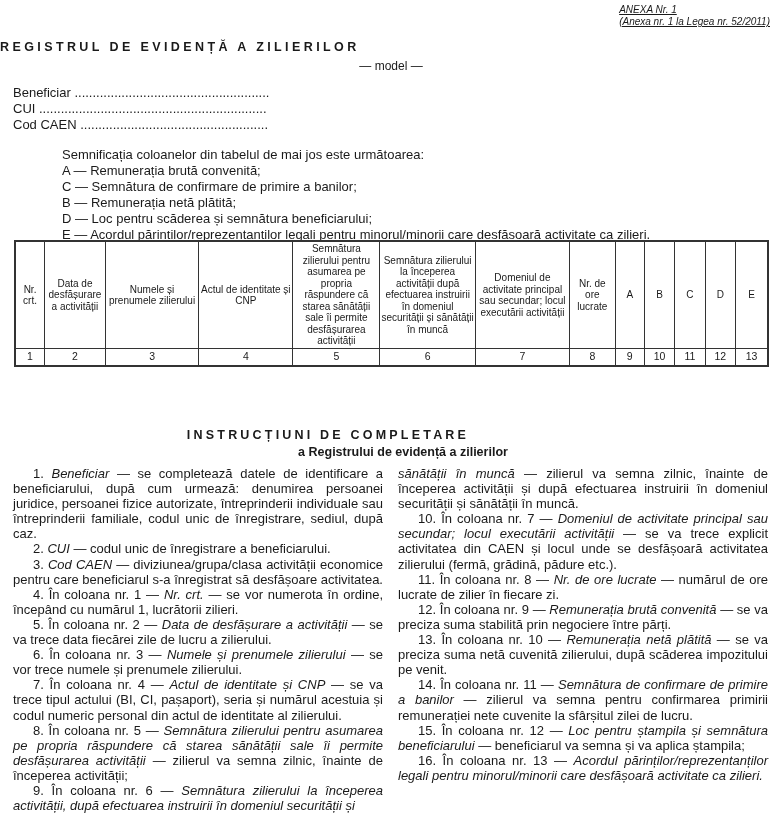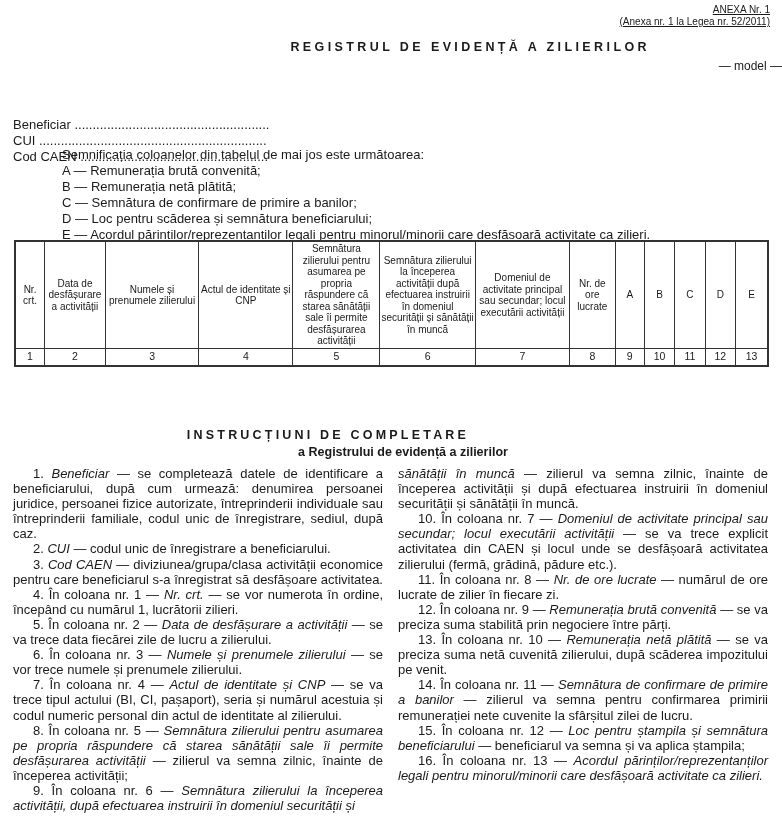--- a/index.html
+++ b/index.html
@@ -2,31 +2,31 @@
 <html><head>
   <meta charset="utf-8">
   <style>
     html, body { margin: 0; padding: 0; background: #ffffff; }
     body {
       width: 782px; height: 823px; overflow: hidden; position: relative;
       font-family: "Liberation Sans", sans-serif; color: #1a1a1a;
     }
     .page { position: absolute; left: 0; top: 0; width: 782px; height: 823px; }
     .annex-ref {
-      position: absolute; right: 12px; text-align: right;
-      font-size: 10px; text-decoration: underline; line-height: 12px;
+      position: absolute; right: 12px; text-align: left;
+      font-size: 10px; font-style: italic; text-decoration: underline; line-height: 12px;
     }
     .title {
-      position: absolute; left: 0; width: 650px; text-align: right;
+      position: absolute; left: 0; width: 650px; text-align: left;
       font-weight: bold; font-size: 12.5px; letter-spacing: 3.4px;
     }
     .subtitle {
-      position: absolute; left: 0; width: 782px; text-align: right; font-size: 12px;
+      position: absolute; left: 0; width: 782px; text-align: center; font-size: 12px;
     }
-    .fields { position: absolute; left: 13px; top: 85px; font-size: 13px; line-height: 16px; margin-top: 32px; }
+    .fields { position: absolute; left: 13px; top: 85px; font-size: 13px; line-height: 16px; }
     .legend { position: absolute; left: 62px; top: 147px; font-size: 13px; line-height: 16px; }
     table.reg {
       position: absolute; left: 14px; top: 240px; width: 755px;
       border-collapse: collapse; font-size: 10px; line-height: 11.5px;
     }
     table.reg td {
       border: 1px solid #333; text-align: center; vertical-align: middle; padding: 1px 1px;
     }
     table.reg tr.head td { height: 104px; }
     table.reg tr.nums td { height: 14px; font-size: 10.5px; }
@@ -61,22 +61,22 @@
 
   <div class="fields">
     <div>Beneficiar ......................................................</div>
     <div>CUI ...............................................................</div>
     <div>Cod CAEN ....................................................</div>
   </div>
 
   <div class="legend">
     <div>Semnificația coloanelor din tabelul de mai jos este următoarea:</div>
     <div>A — Remunerația brută convenită;</div>
+    <div>C — Semnătura de confirmare de primire a banilor;</div>
     <div>B — Remunerația netă plătită;</div>
-    <div>C — Semnătura de confirmare de primire a banilor;</div>
     <div>D — Loc pentru scăderea și semnătura beneficiarului;</div>
     <div>E — Acordul părinților/reprezentanților legali pentru minorul/minorii care desfășoară activitate ca zilieri.</div>
   </div>
 
   <table class="reg">
     <colgroup>
       <col style="width:30px">
         <col style="width:61px">
         <col style="width:95px">
         <col style="width:96px">

